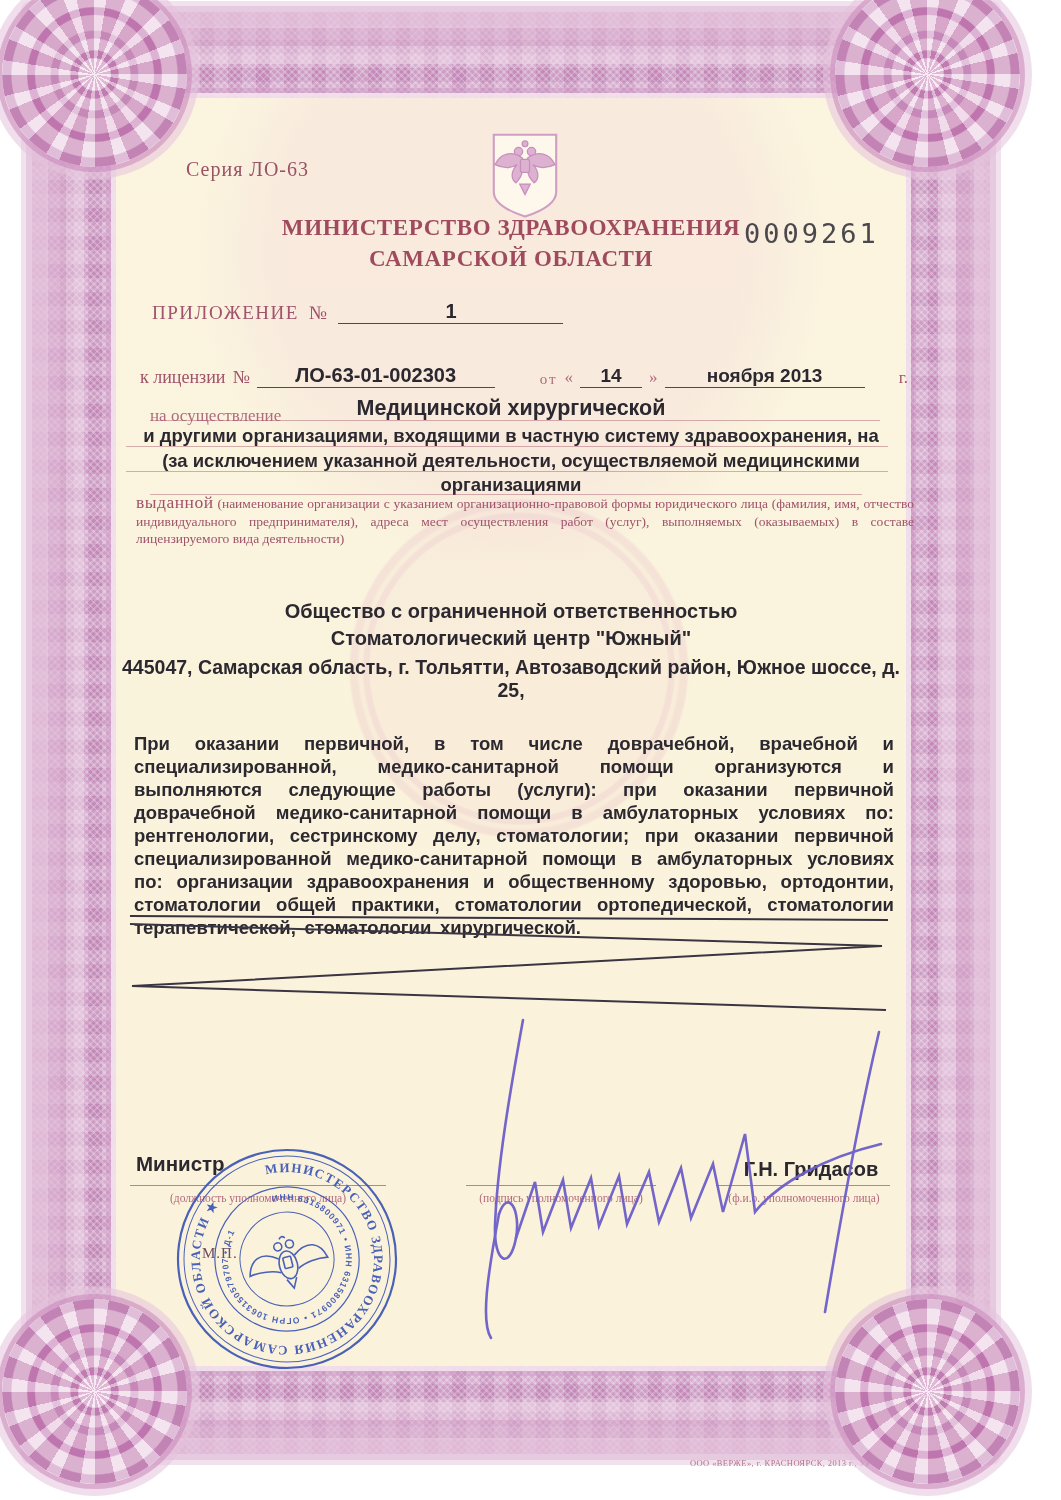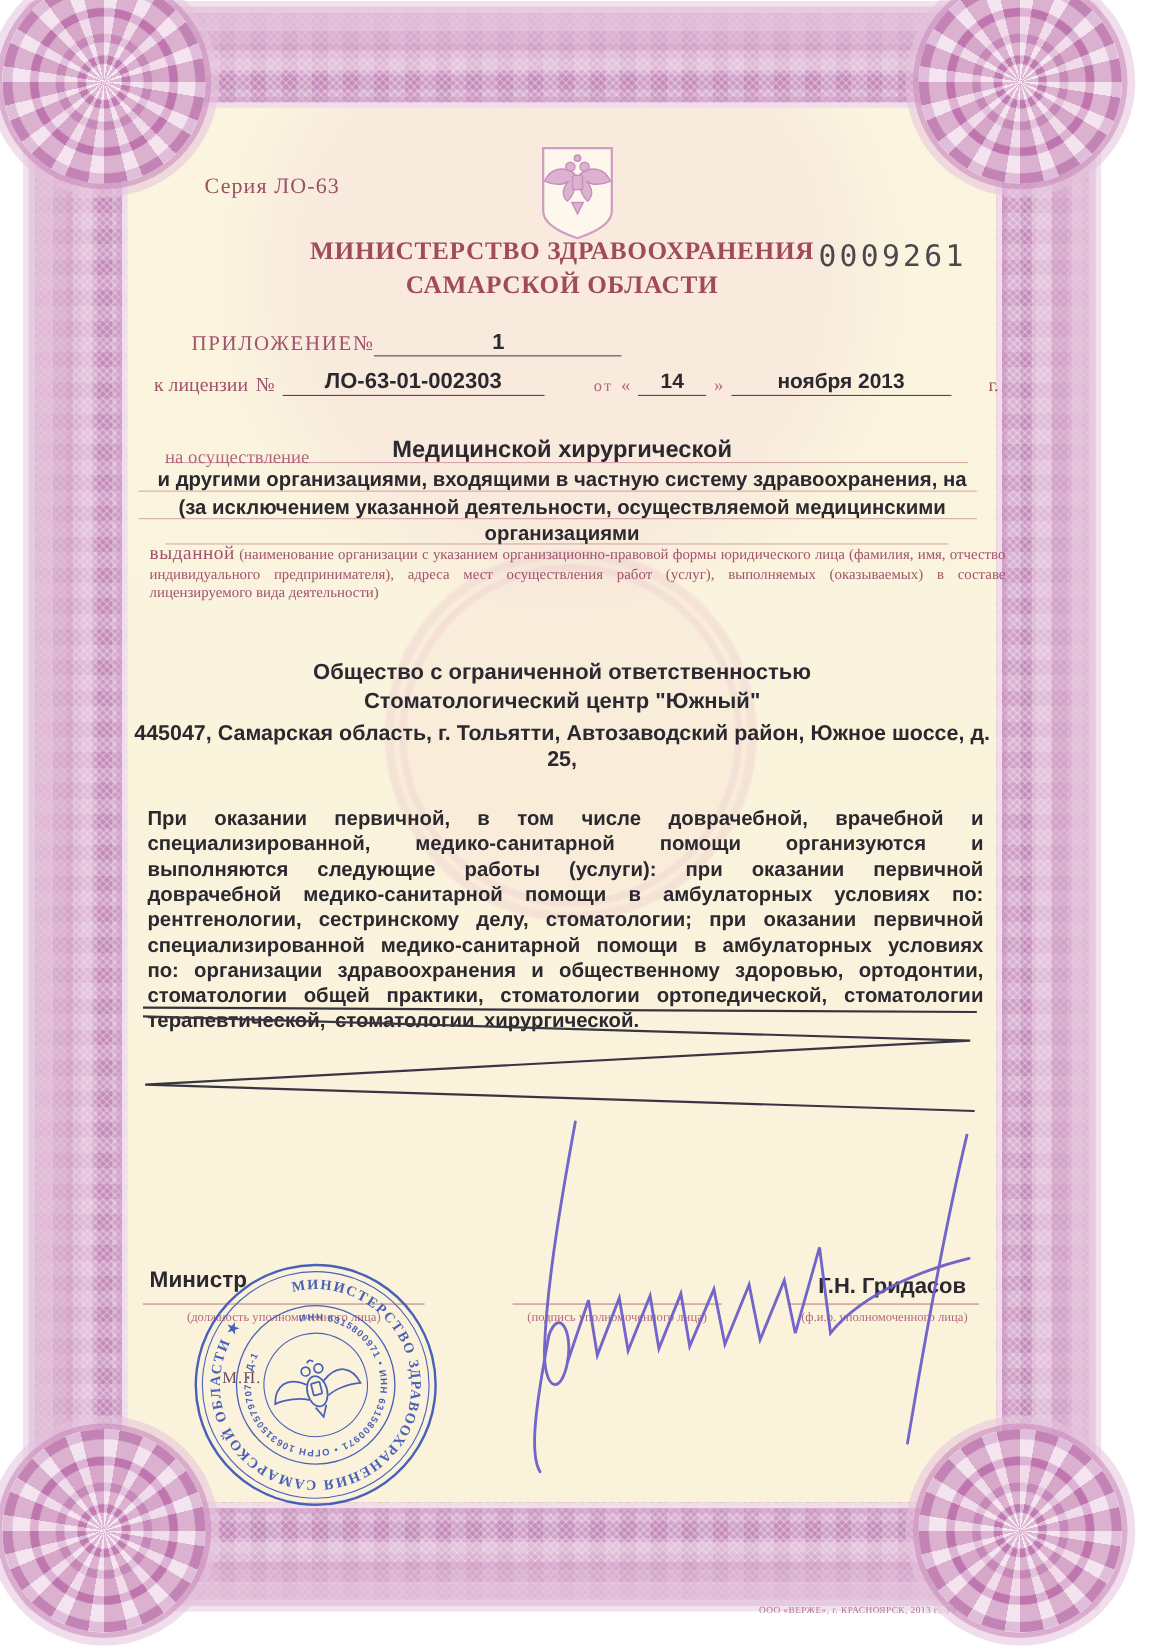--- a/index.html
+++ b/index.html
@@ -31,26 +31,26 @@
       radial-gradient(circle 420px at 50% 12%, rgba(236,190,214,.18) 0 55%, rgba(236,190,214,0) 75%),
       linear-gradient(#fbf4df,#faf2da);
     box-shadow:0 0 0 5px rgba(246,231,241,.85),0 0 0 10px rgba(203,148,191,.38);}
   .abs{position:absolute;}
   .series{left:70px;top:60px;font-size:20px;letter-spacing:1px;color:#9a5264;}
   .formnum{left:628px;top:72px;font-family:"DejaVu Sans Mono",monospace;font-size:27px;
            letter-spacing:3px;color:#4a484c;margin-top:48px;}
   .ministry{left:0;top:114px;width:100%;text-align:center;color:#a04a5e;
             font-weight:700;font-size:23px;line-height:31px;letter-spacing:.6px;}
   .row{display:flex;align-items:flex-end;}
-  .apx-row{left:36px;top:202px;width:726px;margin-left:22px;}
+  .apx-row{left:36px;top:202px;width:726px;gap:10px;}
   .apx-label{font-size:19px;letter-spacing:1.5px;color:#a0536b;}
   .fill{border-bottom:1.5px solid #5f4251;text-align:center;
         font-family:"Liberation Sans",sans-serif;font-weight:700;color:#2b2830;}
   .apx-fill{width:225px;font-size:20px;}
-  .lic-row{left:24px;top:238px;width:768px;gap:7px;}
+  .lic-row{left:24px;top:266px;width:768px;gap:7px;}
   .lic-label{font-size:18px;color:#a0536b;}
   .lic-fill{width:238px;font-size:20px;}
   .from-label{font-size:15px;letter-spacing:2px;color:#b06a7e;margin-left:38px;}
   .q{font-size:17px;color:#b06a7e;}
   .day-fill{width:62px;font-size:19px;}
   .month-fill{width:200px;font-size:19px;}
   .year-suffix{font-size:17px;color:#a0536b;margin-left:auto;}
   .sans-b{font-family:"Liberation Sans",sans-serif;font-weight:700;color:#2b2830;}
   .act-title{left:0;top:298px;width:100%;text-align:center;font-size:21.5px;}
   .for-label{left:34px;top:308px;font-size:17px;color:#b06a7e;}

